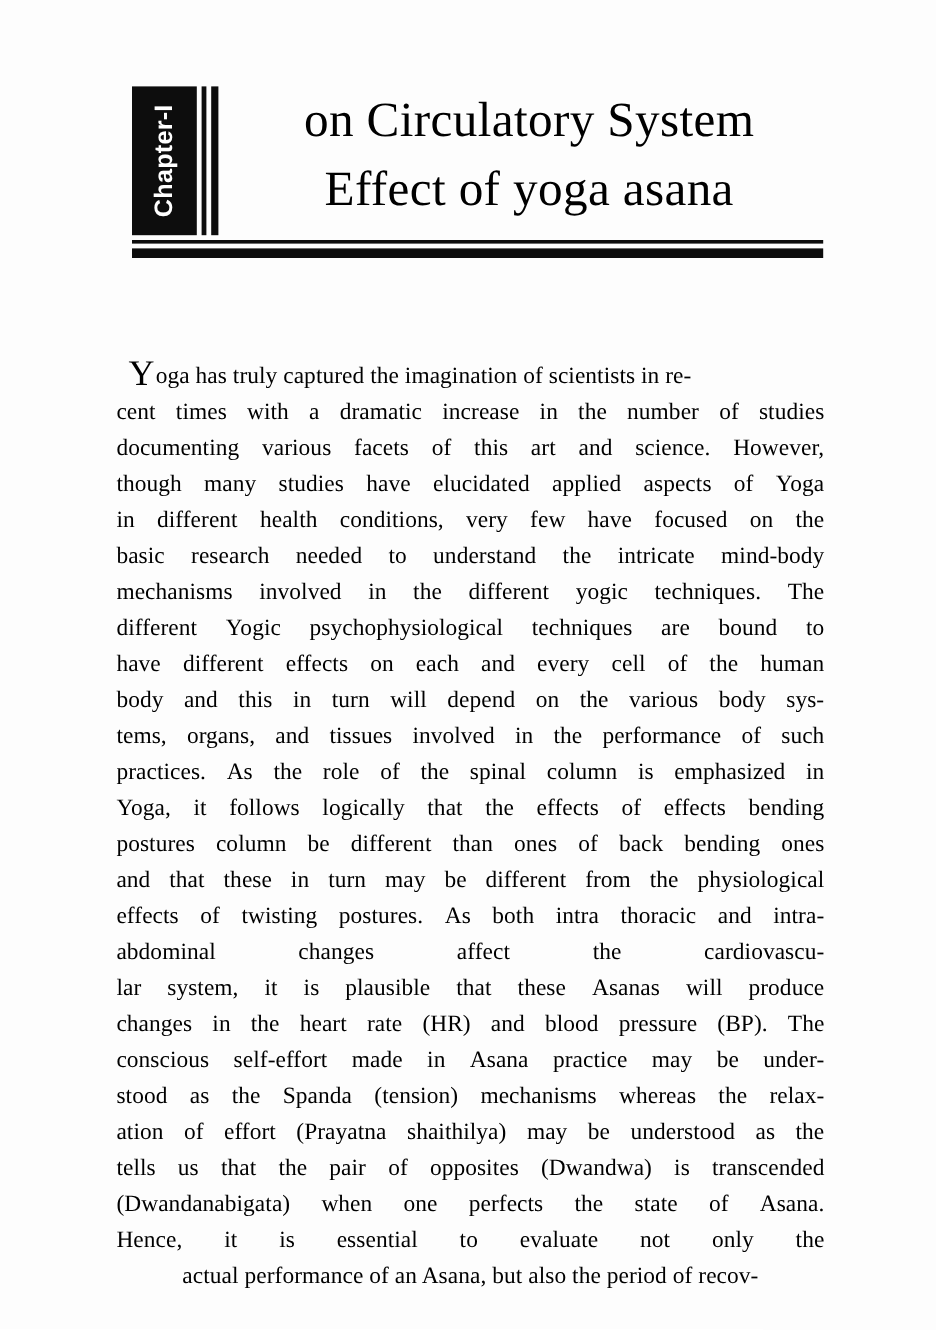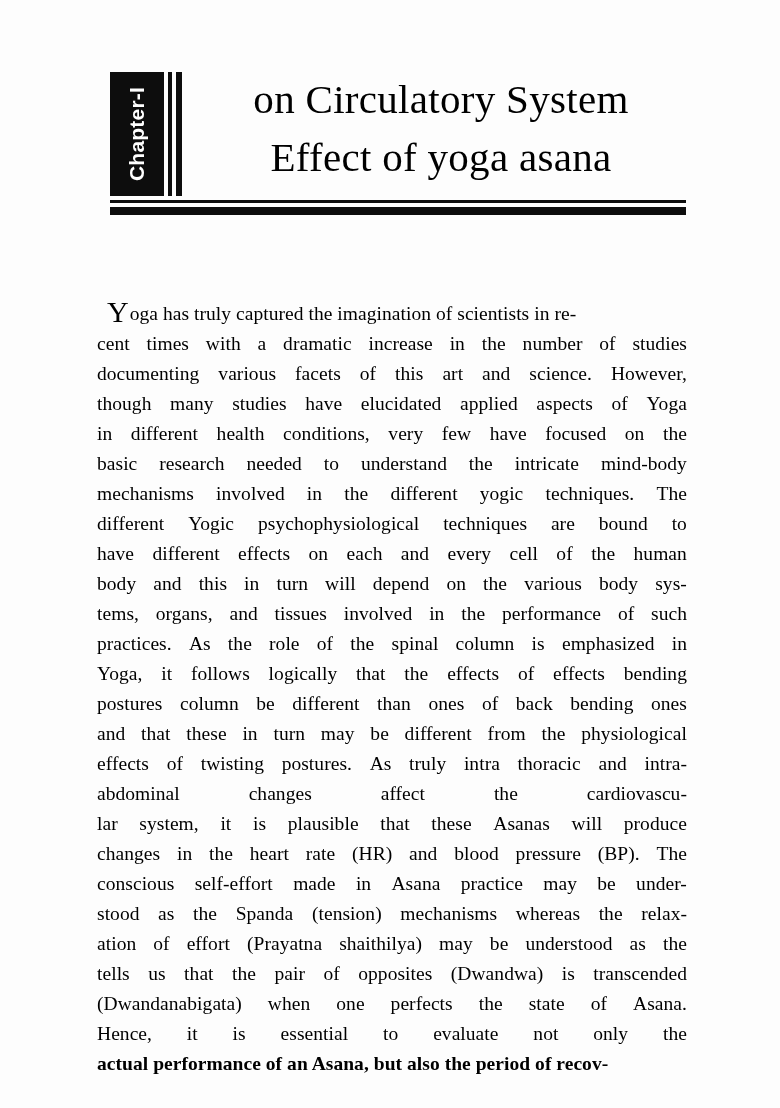--- a/index.html
+++ b/index.html
@@ -106,22 +106,21 @@
     line-height: 30px;
     height: 30px;
     white-space: pre;
     letter-spacing: 0.05px;
   }
   
   .tline.just {
     justify-content: space-between;
   }
   .tline.last {
-    justify-content: flex-start;
-    font-weight: bold;
+    justify-content: center;
   }
   .tline > span { display: inline-block; }
 
   .dropcap {
     font-size: 30px;
     line-height: 19px;
     vertical-align: baseline;
     position: relative;
     top: 2px;
     padding-right: 1px;
@@ -166,21 +165,21 @@
         <div class="tline just"><span>basic</span><span>research</span><span>needed</span><span>to</span><span>understand</span><span>the</span><span>intricate</span><span>mind-body</span></div>
         <div class="tline just"><span>mechanisms</span><span>involved</span><span>in</span><span>the</span><span>different</span><span>yogic</span><span>techniques.</span><span>The</span></div>
         <div class="tline just"><span>different</span><span>Yogic</span><span>psychophysiological</span><span>techniques</span><span>are</span><span>bound</span><span>to</span></div>
         <div class="tline just"><span>have</span><span>different</span><span>effects</span><span>on</span><span>each</span><span>and</span><span>every</span><span>cell</span><span>of</span><span>the</span><span>human</span></div>
         <div class="tline just"><span>body</span><span>and</span><span>this</span><span>in</span><span>turn</span><span>will</span><span>depend</span><span>on</span><span>the</span><span>various</span><span>body</span><span>sys-</span></div>
         <div class="tline just"><span>tems,</span><span>organs,</span><span>and</span><span>tissues</span><span>involved</span><span>in</span><span>the</span><span>performance</span><span>of</span><span>such</span></div>
         <div class="tline just"><span>practices.</span><span>As</span><span>the</span><span>role</span><span>of</span><span>the</span><span>spinal</span><span>column</span><span>is</span><span>emphasized</span><span>in</span></div>
         <div class="tline just"><span>Yoga,</span><span>it</span><span>follows</span><span>logically</span><span>that</span><span>the</span><span>effects</span><span>of</span><span>effects</span><span>bending</span></div>
         <div class="tline just"><span>postures</span><span>column</span><span>be</span><span>different</span><span>than</span><span>ones</span><span>of</span><span>back</span><span>bending</span><span>ones</span></div>
         <div class="tline just"><span>and</span><span>that</span><span>these</span><span>in</span><span>turn</span><span>may</span><span>be</span><span>different</span><span>from</span><span>the</span><span>physiological</span></div>
-        <div class="tline just"><span>effects</span><span>of</span><span>twisting</span><span>postures.</span><span>As</span><span>truly</span><span>intra</span><span>thoracic</span><span>and</span><span>intra-</span></div>
+        <div class="tline just"><span>effects</span><span>of</span><span>twisting</span><span>postures.</span><span>As</span><span>both</span><span>intra</span><span>thoracic</span><span>and</span><span>intra-</span></div>
         <div class="tline just"><span>abdominal</span><span>changes</span><span>affect</span><span>the</span><span>cardiovascu-</span></div>
         <div class="tline just"><span>lar</span><span>system,</span><span>it</span><span>is</span><span>plausible</span><span>that</span><span>these</span><span>Asanas</span><span>will</span><span>produce</span></div>
         <div class="tline just"><span>changes</span><span>in</span><span>the</span><span>heart</span><span>rate</span><span>(HR)</span><span>and</span><span>blood</span><span>pressure</span><span>(BP).</span><span>The</span></div>
         <div class="tline just"><span>conscious</span><span>self-effort</span><span>made</span><span>in</span><span>Asana</span><span>practice</span><span>may</span><span>be</span><span>under-</span></div>
         <div class="tline just"><span>stood</span><span>as</span><span>the</span><span>Spanda</span><span>(tension)</span><span>mechanisms</span><span>whereas</span><span>the</span><span>relax-</span></div>
         <div class="tline just"><span>ation</span><span>of</span><span>effort</span><span>(Prayatna</span><span>shaithilya)</span><span>may</span><span>be</span><span>understood</span><span>as</span><span>the</span></div>
         <div class="tline just"><span>tells</span><span>us</span><span>that</span><span>the</span><span>pair</span><span>of</span><span>opposites</span><span>(Dwandwa)</span><span>is</span><span>transcended</span></div>
         <div class="tline just"><span>(Dwandanabigata)</span><span>when</span><span>one</span><span>perfects</span><span>the</span><span>state</span><span>of</span><span>Asana.</span></div>
         <div class="tline just"><span>Hence,</span><span>it</span><span>is</span><span>essential</span><span>to</span><span>evaluate</span><span>not</span><span>only</span><span>the</span></div>
         <div class="tline last"><span>actual performance of an Asana, but also the period of recov-</span></div>

